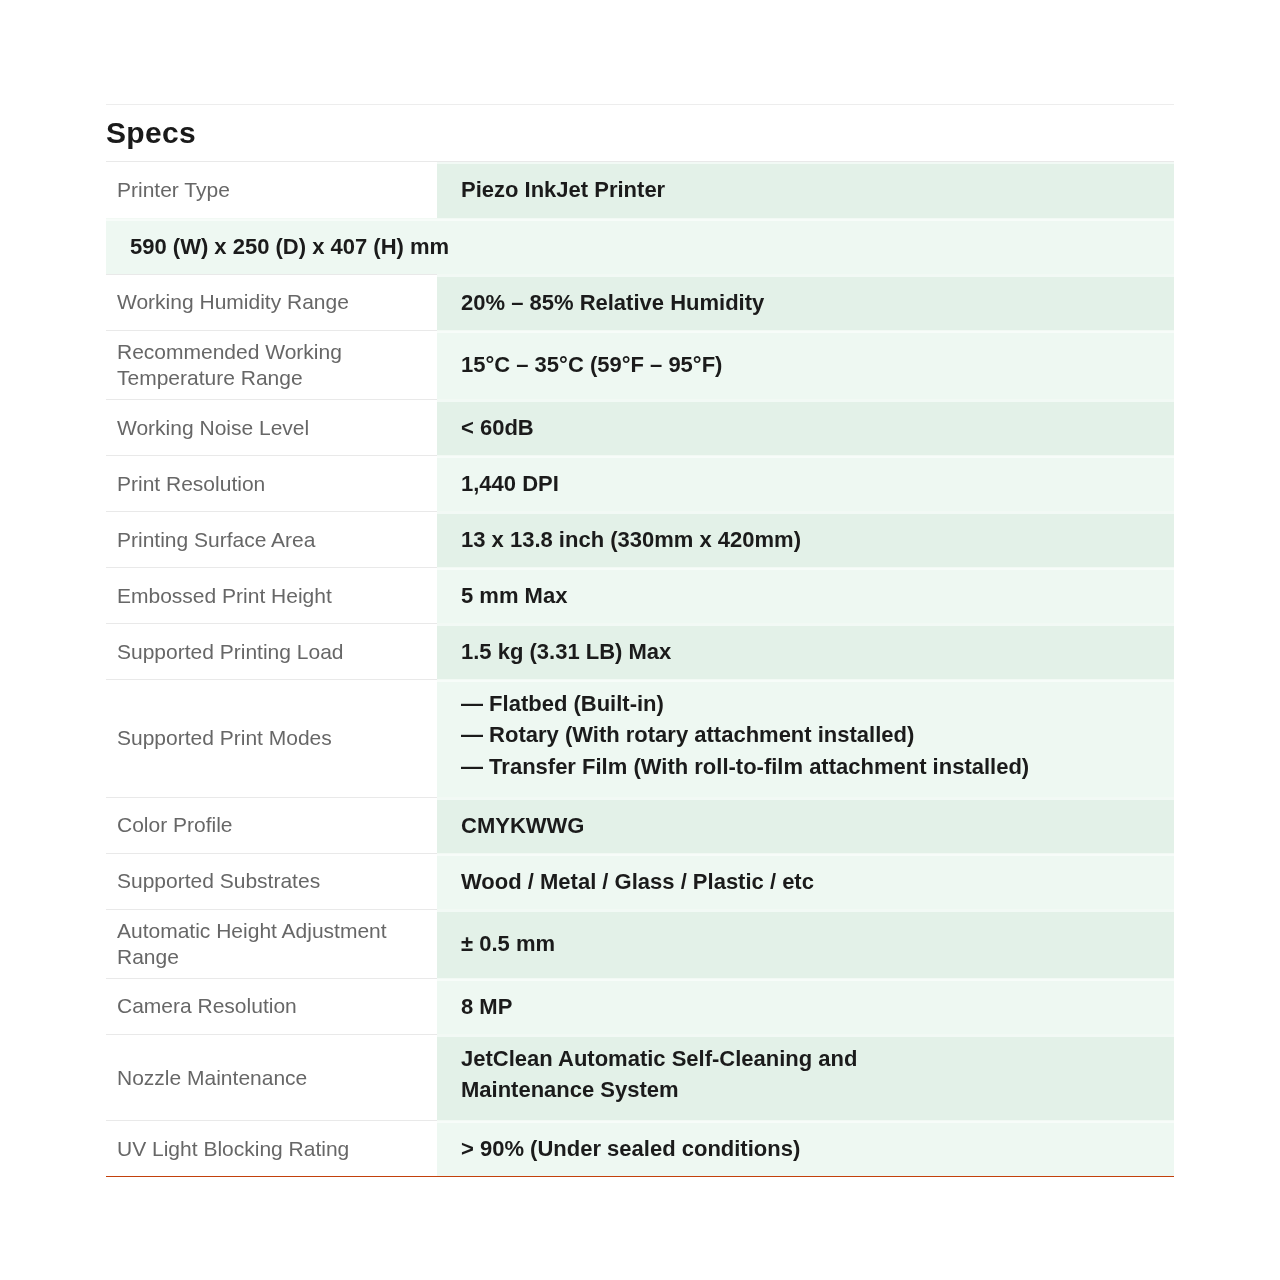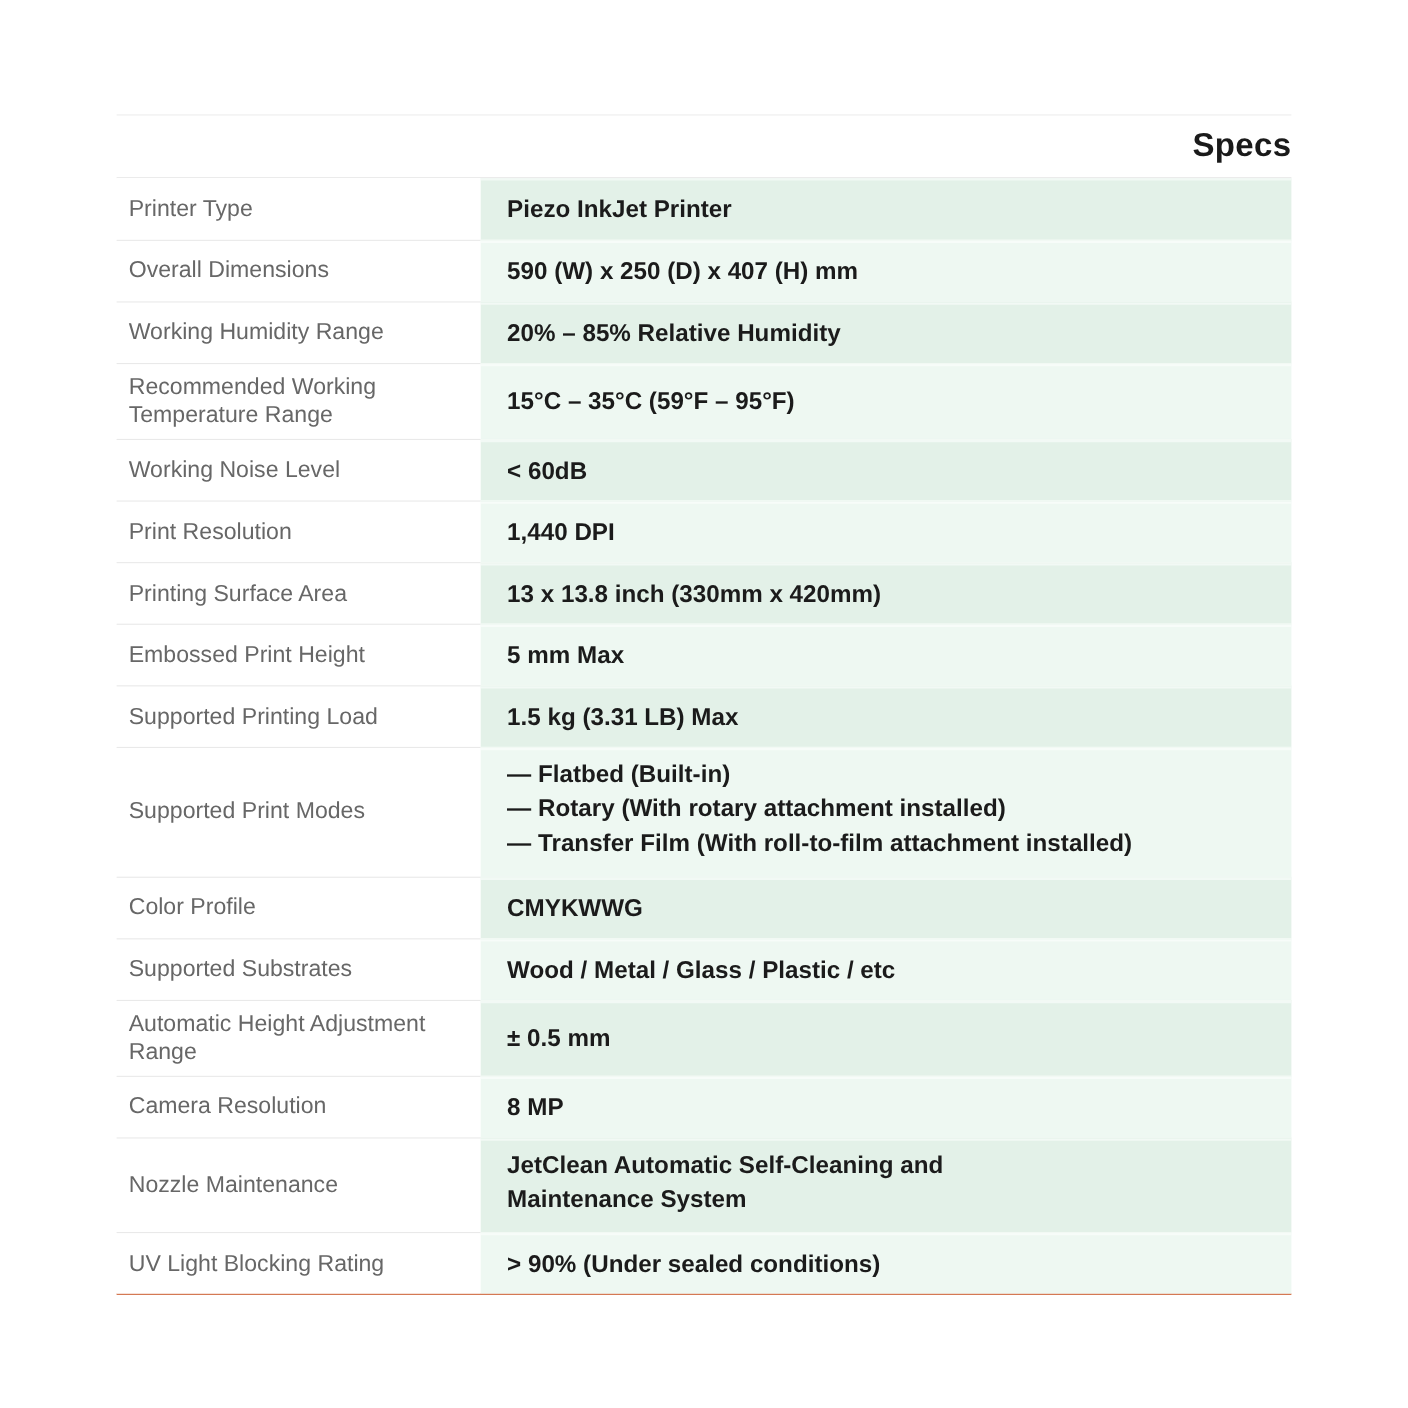--- a/index.html
+++ b/index.html
@@ -15,21 +15,21 @@
     position: absolute;
     left: 106px;
     top: 104px;
     width: 1068px;
   }
   .title-band {
     border-top: 1px solid #ededed;
     height: 57px;
     display: flex;
     align-items: center;
-    justify-content: flex-end;
+    justify-content: flex-start;
     box-sizing: border-box;
   }
   .page-title {
     font-size: 30px;
     font-weight: 600;
     letter-spacing: 0.3px;
     color: var(--title-text, #1a1a1a);
   }
   .spec-table {
     border-top: 1px solid var(--divider, #e9e9e9);
@@ -88,23 +88,20 @@
   <div class="row">
     <div class="cell-label">
       <span class="label-text">Printer Type</span>
     </div>
     <div class="cell-value shade-dark">
           <div>Piezo InkJet Printer</div>
         </div>
   </div>
 
   <div class="row">
-    <div class="cell-label">
-      <span class="label-text">Overall Dimensions</span>
-    </div>
     <div class="cell-value shade-light">
           <div>590 (W) x 250 (D) x 407 (H) mm</div>
         </div>
   </div>
 
   <div class="row">
     <div class="cell-label">
       <span class="label-text">Working Humidity Range</span>
     </div>
     <div class="cell-value shade-dark">

